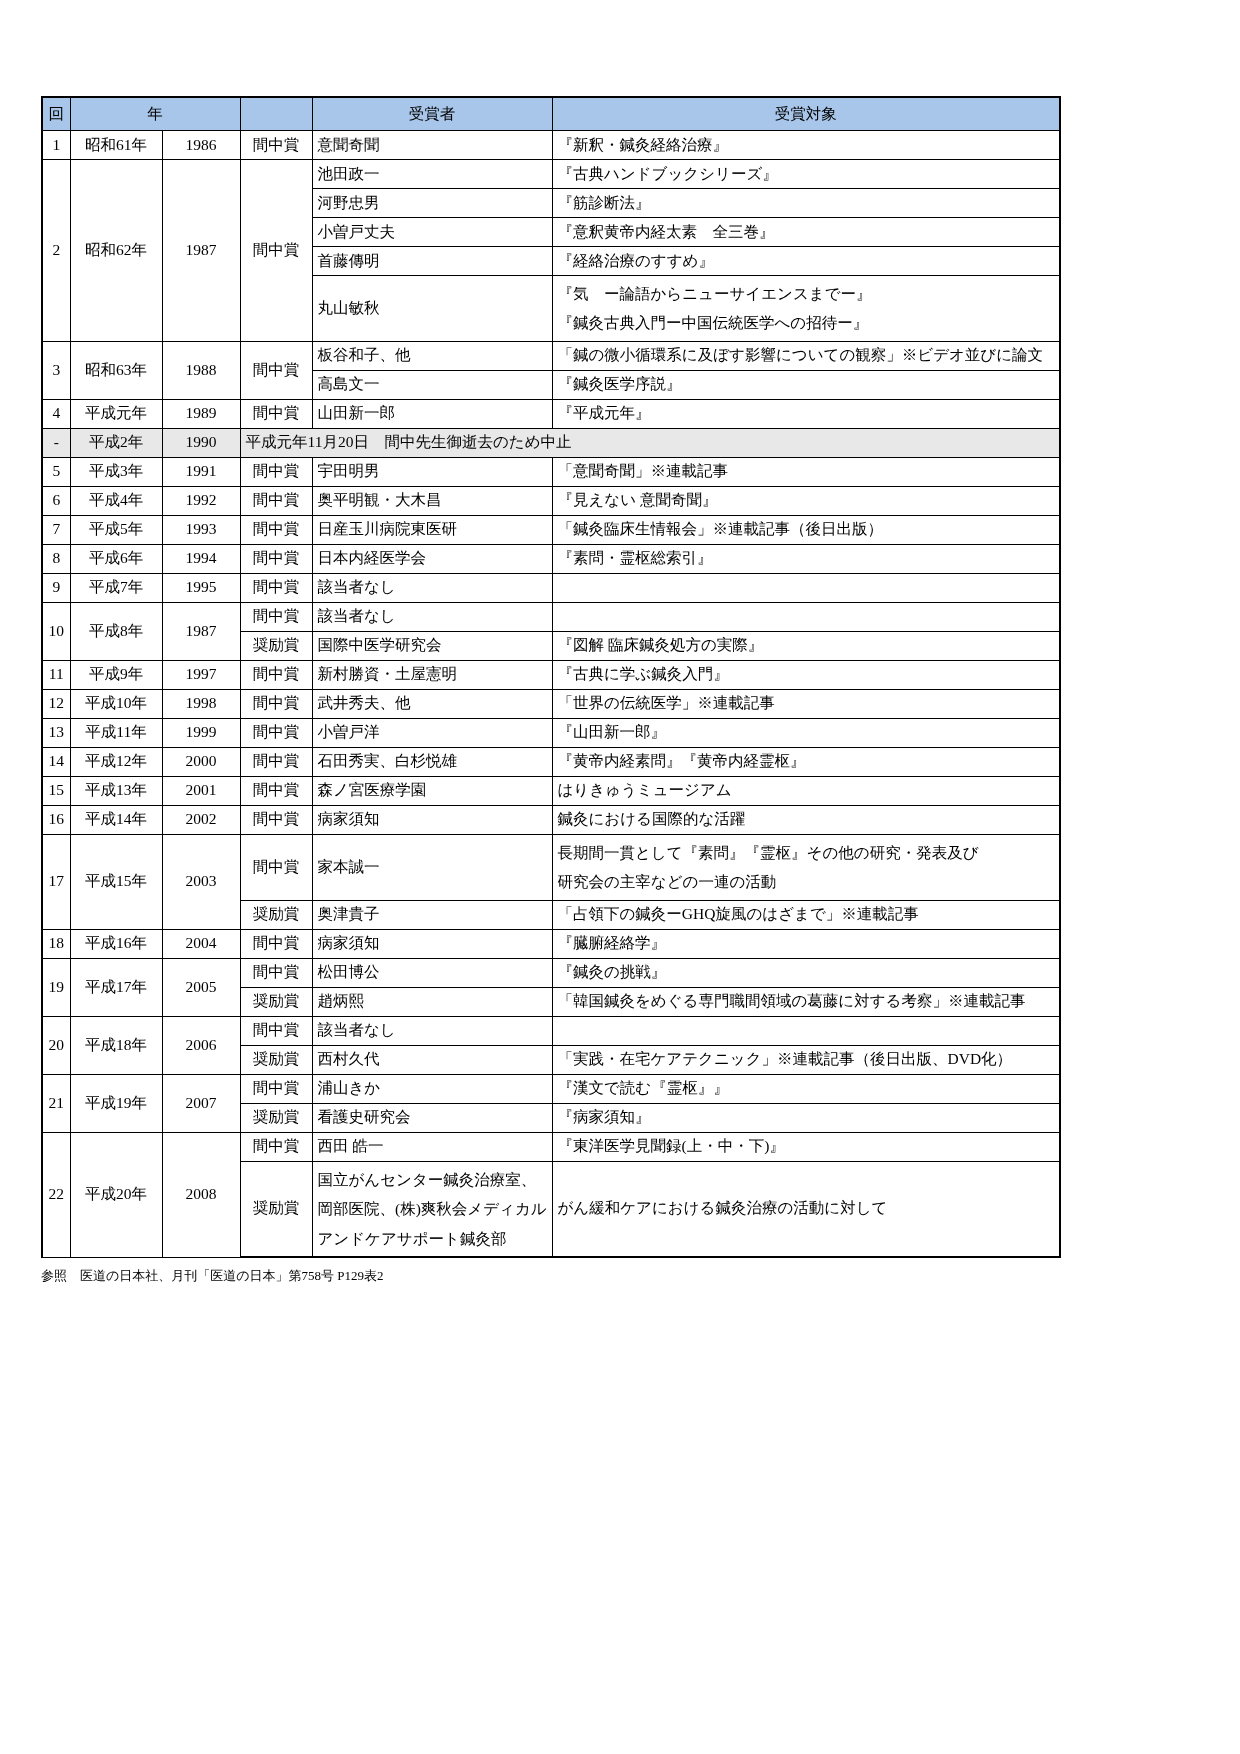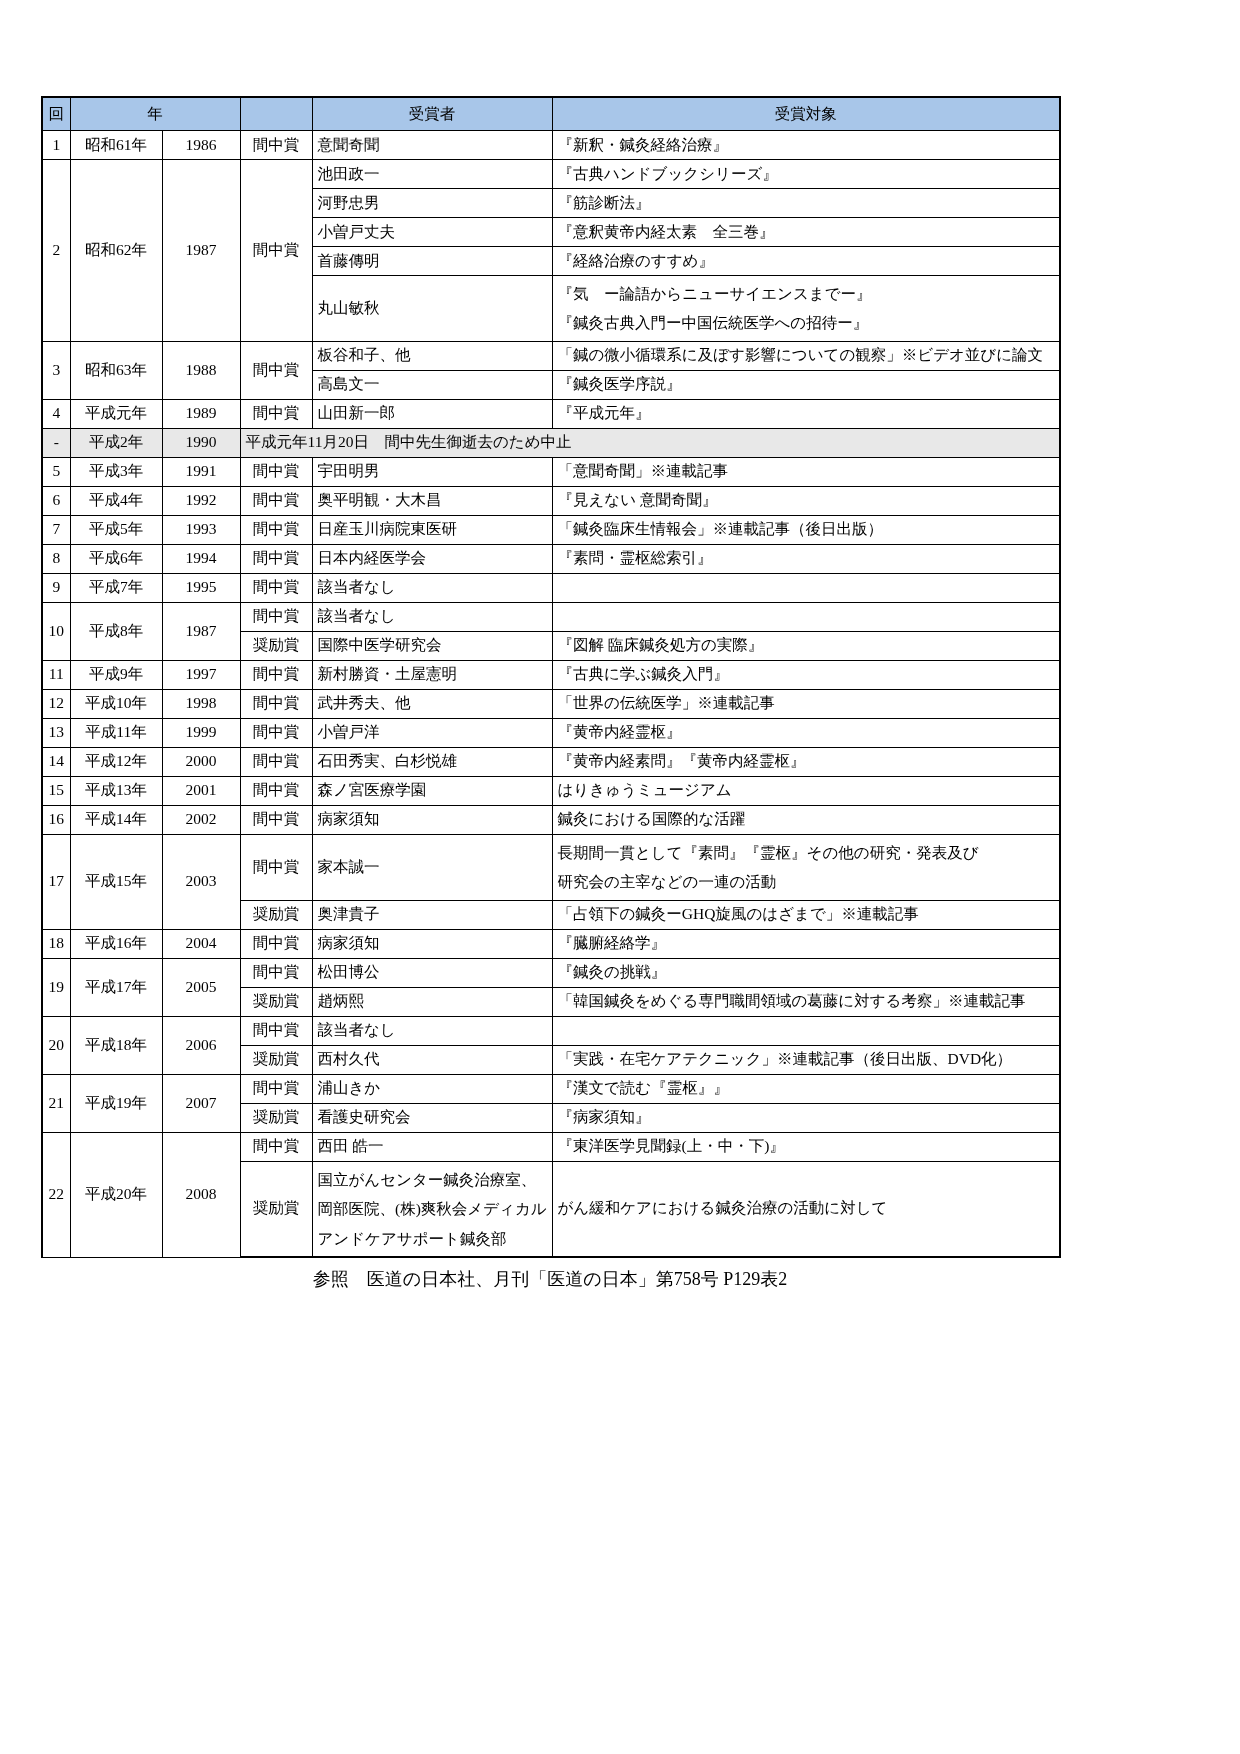--- a/index.html
+++ b/index.html
@@ -64,22 +64,22 @@
     white-space: normal;
     line-height: 1.9;
     margin-left: 20px;
   }
   .thick-top { border-top: 2px solid #000000 !important; }
   .thick-bottom { border-bottom: 2px solid #000000 !important; }
   .thick-left { border-left: 2px solid #000000 !important; }
   .thick-right { border-right: 2px solid #000000 !important; }
   .footnote {
     width: 1018px;
-    text-align: center;
-    font-size: 18px;
+    text-align: left;
+    font-size: 13px;
     margin-top: 9px;
     padding-right: 2px;
     font-family: "Liberation Serif", "DejaVu Serif", serif;
   }
   .nm { display: block; }
 </style>
 </head>
 <body>
 
 <div class="page">
@@ -232,21 +232,21 @@
           <td class="c-center" rowspan="1">間中賞</td>
           <td class="c-left">武井秀夫、他</td>
           <td class="c-left thick-right">「世界の伝統医学」※連載記事</td>
         </tr>
         <tr class="row-h">
           <td class="c-center thick-left" rowspan="1">13</td>
           <td class="c-center" rowspan="1">平成11年</td>
           <td class="c-center" rowspan="1">1999</td>
           <td class="c-center" rowspan="1">間中賞</td>
           <td class="c-left">小曽戸洋</td>
-          <td class="c-left thick-right">『黄帝内経霊枢』</td>
+          <td class="c-left thick-right">『山田新一郎』</td>
         </tr>
         <tr class="row-h">
           <td class="c-center thick-left" rowspan="1">14</td>
           <td class="c-center" rowspan="1">平成12年</td>
           <td class="c-center" rowspan="1">2000</td>
           <td class="c-center" rowspan="1">間中賞</td>
           <td class="c-left">石田秀実、白杉悦雄</td>
           <td class="c-left thick-right">『黄帝内経素問』『黄帝内経霊枢』</td>
         </tr>
         <tr class="row-h">

